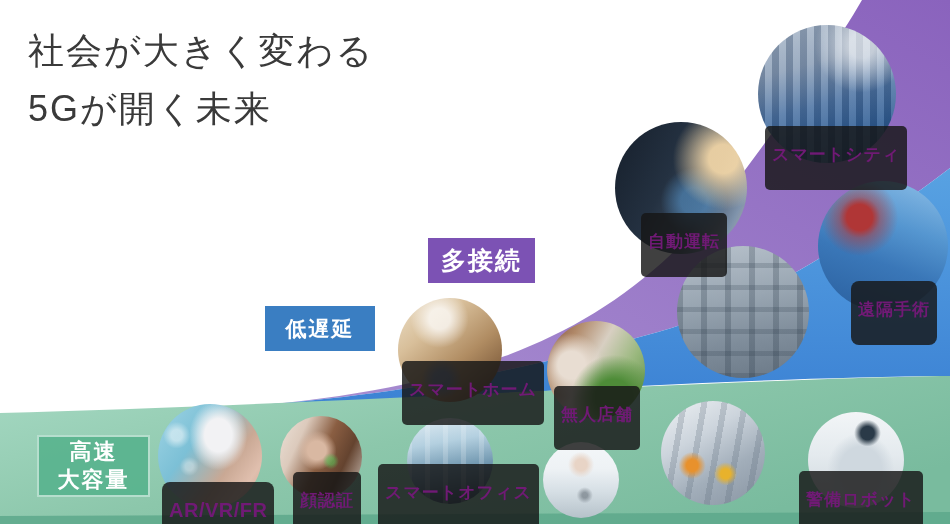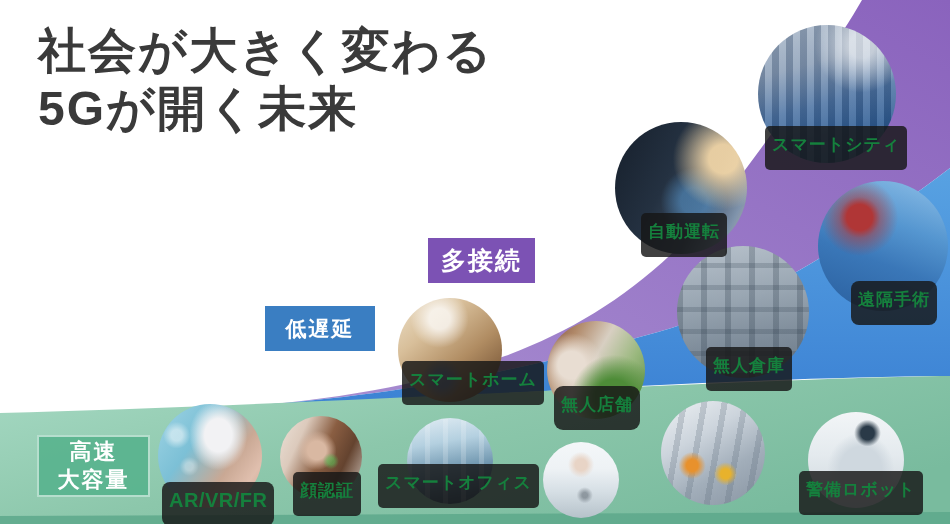--- a/index.html
+++ b/index.html
@@ -3,23 +3,23 @@
 <meta charset="utf-8">
 <style>
   html,body{margin:0;padding:0;background:#fff;}
   .stage{
     position:relative;width:950px;height:524px;overflow:hidden;background:#ffffff;
     font-family:"Liberation Sans","DejaVu Sans",sans-serif;
   }
   .swoosh{position:absolute;left:0;top:0;z-index:0;}
   
   .title{
-    position:absolute;left:38px;top:22px;z-index:3;
-    font-size:48px;line-height:58px;letter-spacing:2px;
-    font-weight:700;color:#3a3a3a;white-space:nowrap;
+    position:absolute;left:28px;top:22px;z-index:3;
+    font-size:36px;line-height:58px;letter-spacing:2px;
+    font-weight:400;color:#3a3a3a;white-space:nowrap;
   }
   
   .cat{
     position:absolute;z-index:4;color:#fff;font-weight:bold;text-align:center;
     display:flex;flex-direction:column;justify-content:center;align-items:center;
     letter-spacing:2px;
   }
   .cat-green{
     left:37px;top:435px;width:113px;height:62px;
     background:rgba(85,178,140,0.88);border:2px solid rgba(255,255,255,0.55);
@@ -79,22 +79,22 @@
     radial-gradient(circle at 62% 70%, #e8b22c 0 5%, transparent 12%),
     repeating-linear-gradient(100deg, rgba(90,105,120,.25) 0 6px, transparent 6px 20px),
     linear-gradient(150deg,#eef1f4 0%,#ccd4dc 35%,#a2aeba 65%,#8894a2 100%);}
   .uc-security-robot{left:808px;top:412px;width:96px;height:96px;background:
     radial-gradient(circle at 62% 22%, #2a3a48 0 7%, transparent 14%),
     radial-gradient(ellipse at 55% 60%, #cfd8df 0 28%, transparent 45%),
     linear-gradient(180deg,#f2f5f7 0%,#e4eaee 45%,#ccd5db 100%);}
   
   .pill{
     position:absolute;z-index:5;background:rgba(22,22,22,0.82);border-radius:5px;
-    color:#15803d;font-weight:bold;font-size:17px;line-height:25px;height:32px;
-    padding:6px 7px;letter-spacing:1px;white-space:nowrap;
+    color:#701a75;font-weight:bold;font-size:17px;line-height:25px;height:32px;
+    padding:16px 7px;letter-spacing:1px;white-space:nowrap;
   }
   .pill-latin{font-size:20px;letter-spacing:0.5px;}
 </style>
 </head>
 <body>
 
 <div class="stage">
 
   <svg class="swoosh" width="950" height="524" viewBox="0 0 950 524" aria-hidden="true">
     <defs>
@@ -141,21 +141,20 @@
   <div class="circle uc-ar-vr"></div>
   <div class="circle uc-face-auth"></div>
   <div class="circle uc-smart-office"></div>
   <div class="circle uc-remote-medical"></div>
   <div class="circle uc-smart-factory"></div>
   <div class="circle uc-security-robot"></div>
 
   <div class="pill" style="left:765px;top:126px;">スマートシティ</div>
   <div class="pill" style="left:641px;top:213px;">自動運転</div>
   <div class="pill" style="left:851px;top:281px;border-radius:8px;">遠隔手術</div>
-  <div class="pill" style="left:706px;top:347px;">無人倉庫</div>
-  <div class="pill" style="left:554px;top:386px;border-radius:9px;">無人店舗</div>
+  <div class="pill" style="left:554px;top:386px;">無人店舗</div>
   <div class="pill" style="left:402px;top:361px;">スマートホーム</div>
   <div class="pill pill-latin" style="left:162px;top:482px;border-radius:8px;">AR/VR/FR</div>
   <div class="pill" style="left:293px;top:472px;text-align:right;">顔認証</div>
   <div class="pill" style="left:378px;top:464px;">スマートオフィス</div>
   <div class="pill" style="left:799px;top:471px;">警備ロボット</div>
 
 </div>
 
 </body></html>

